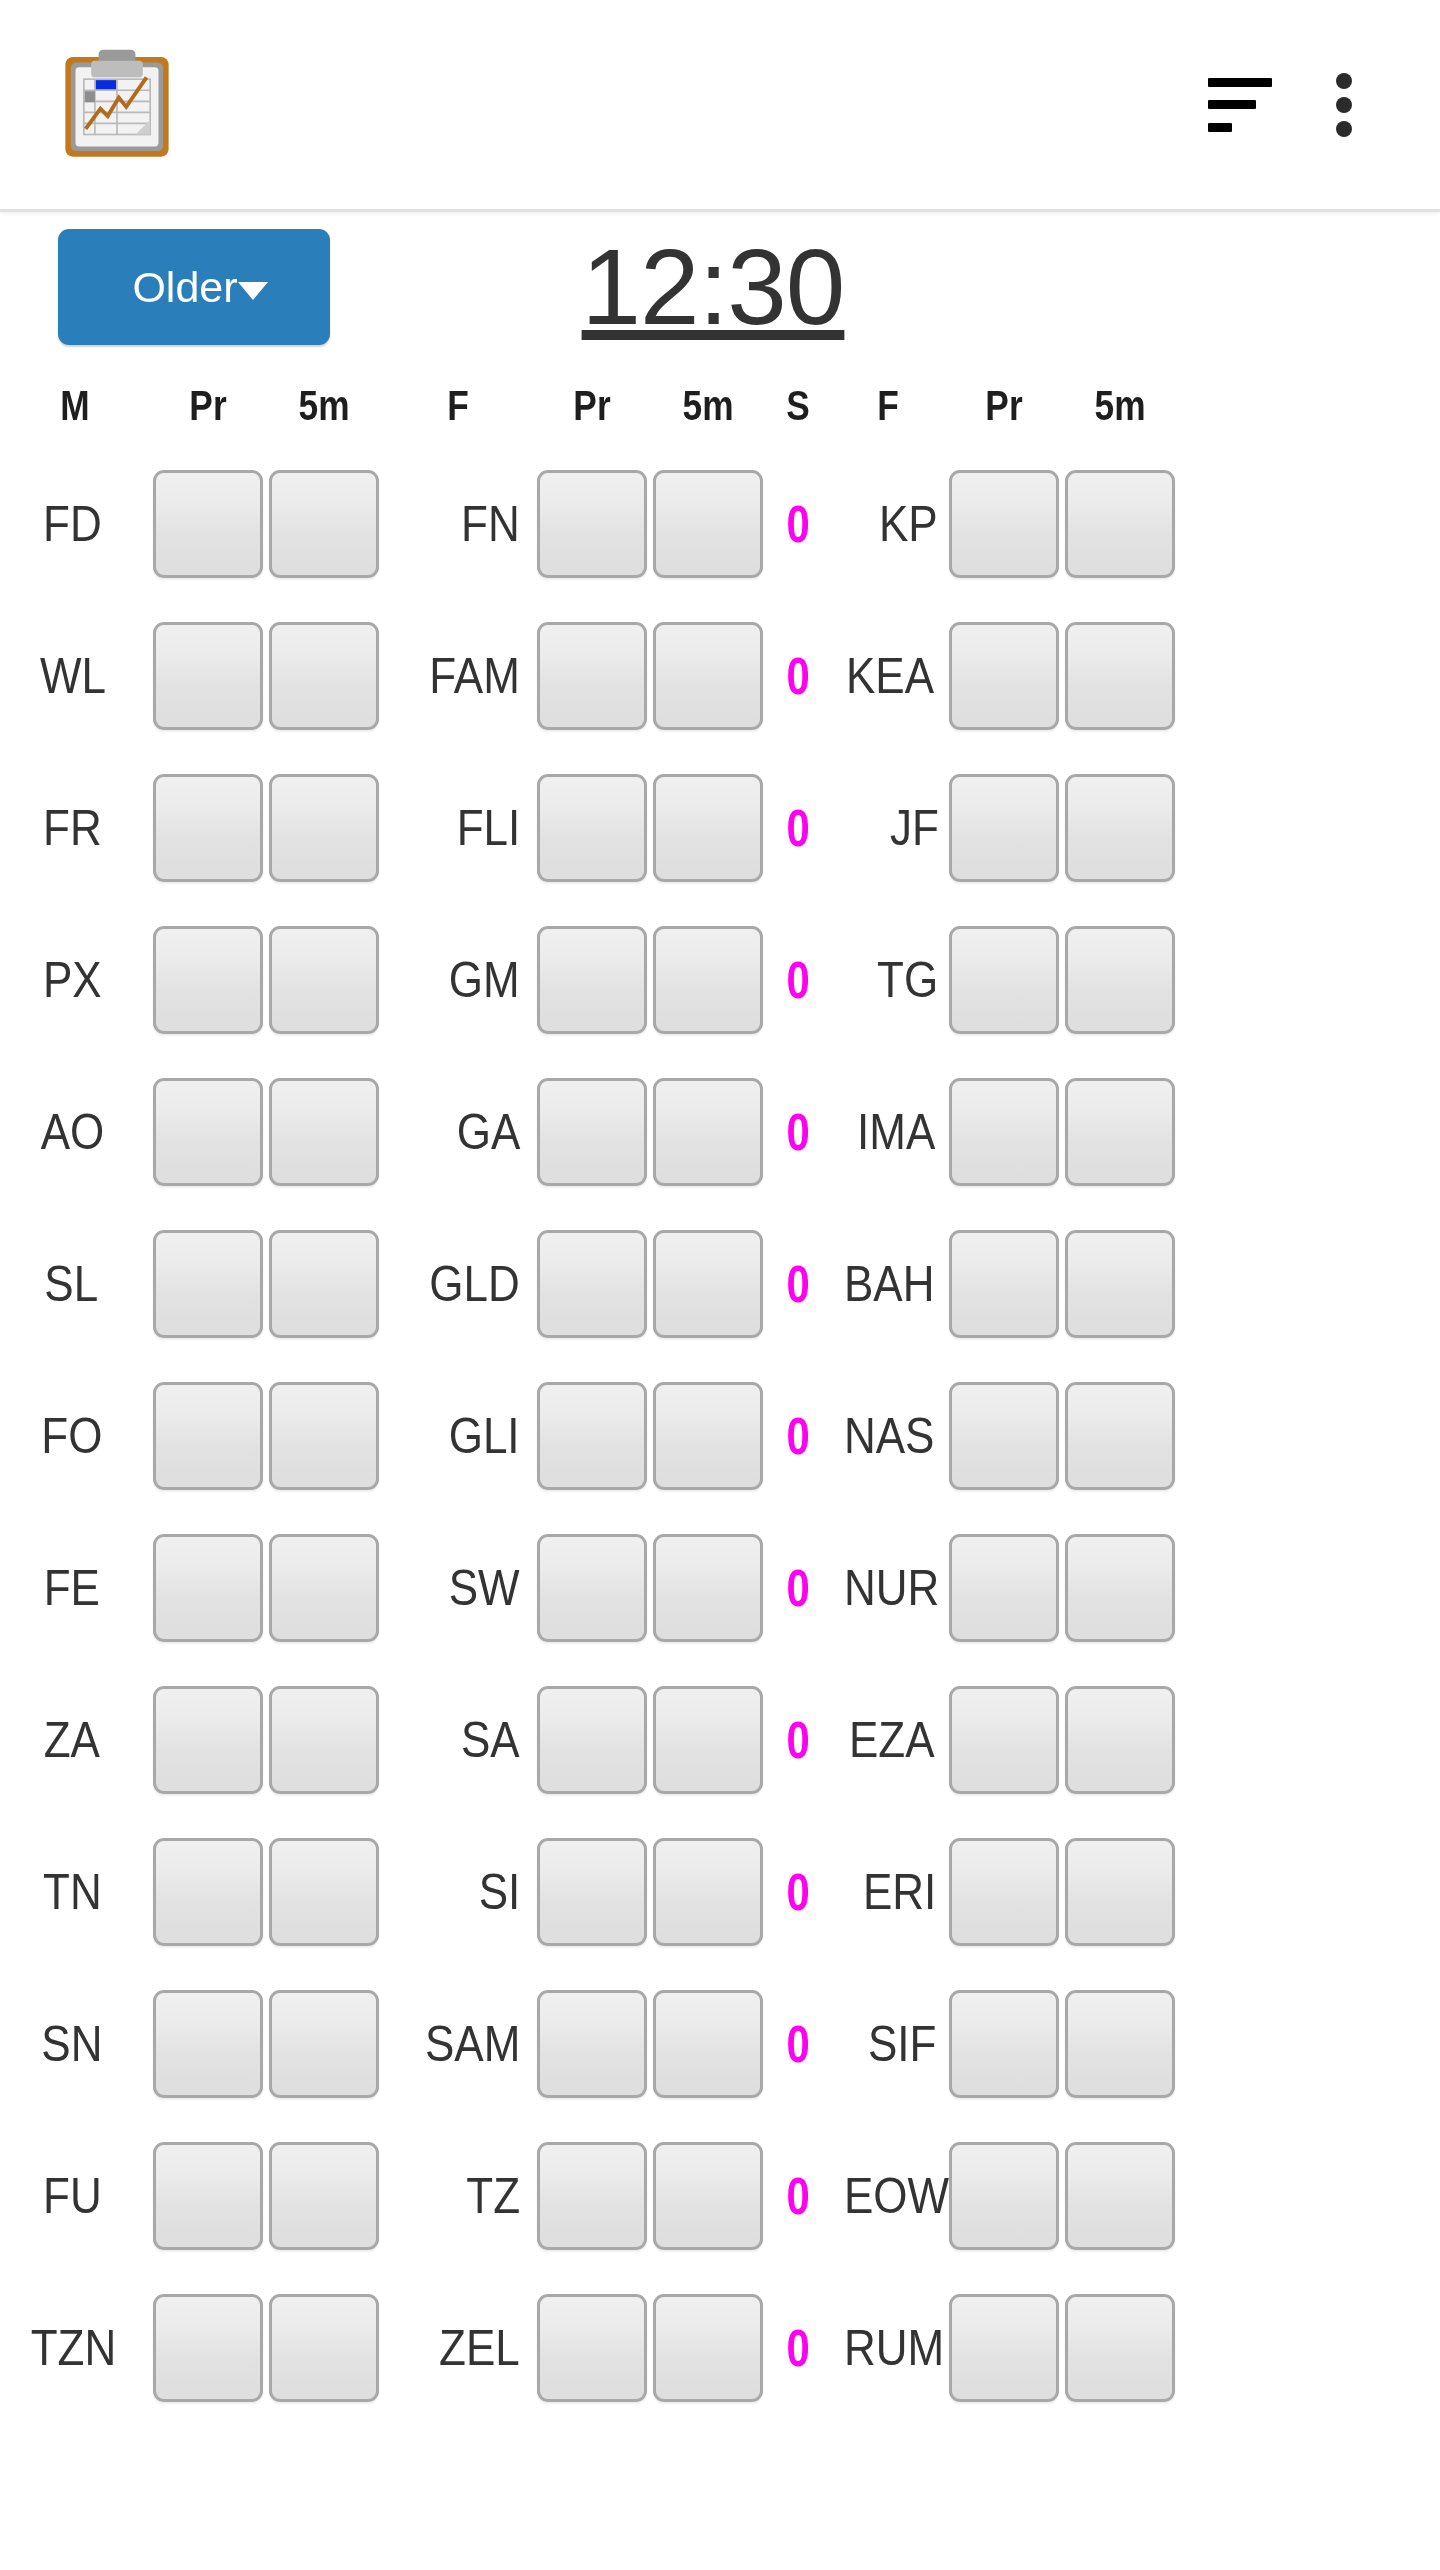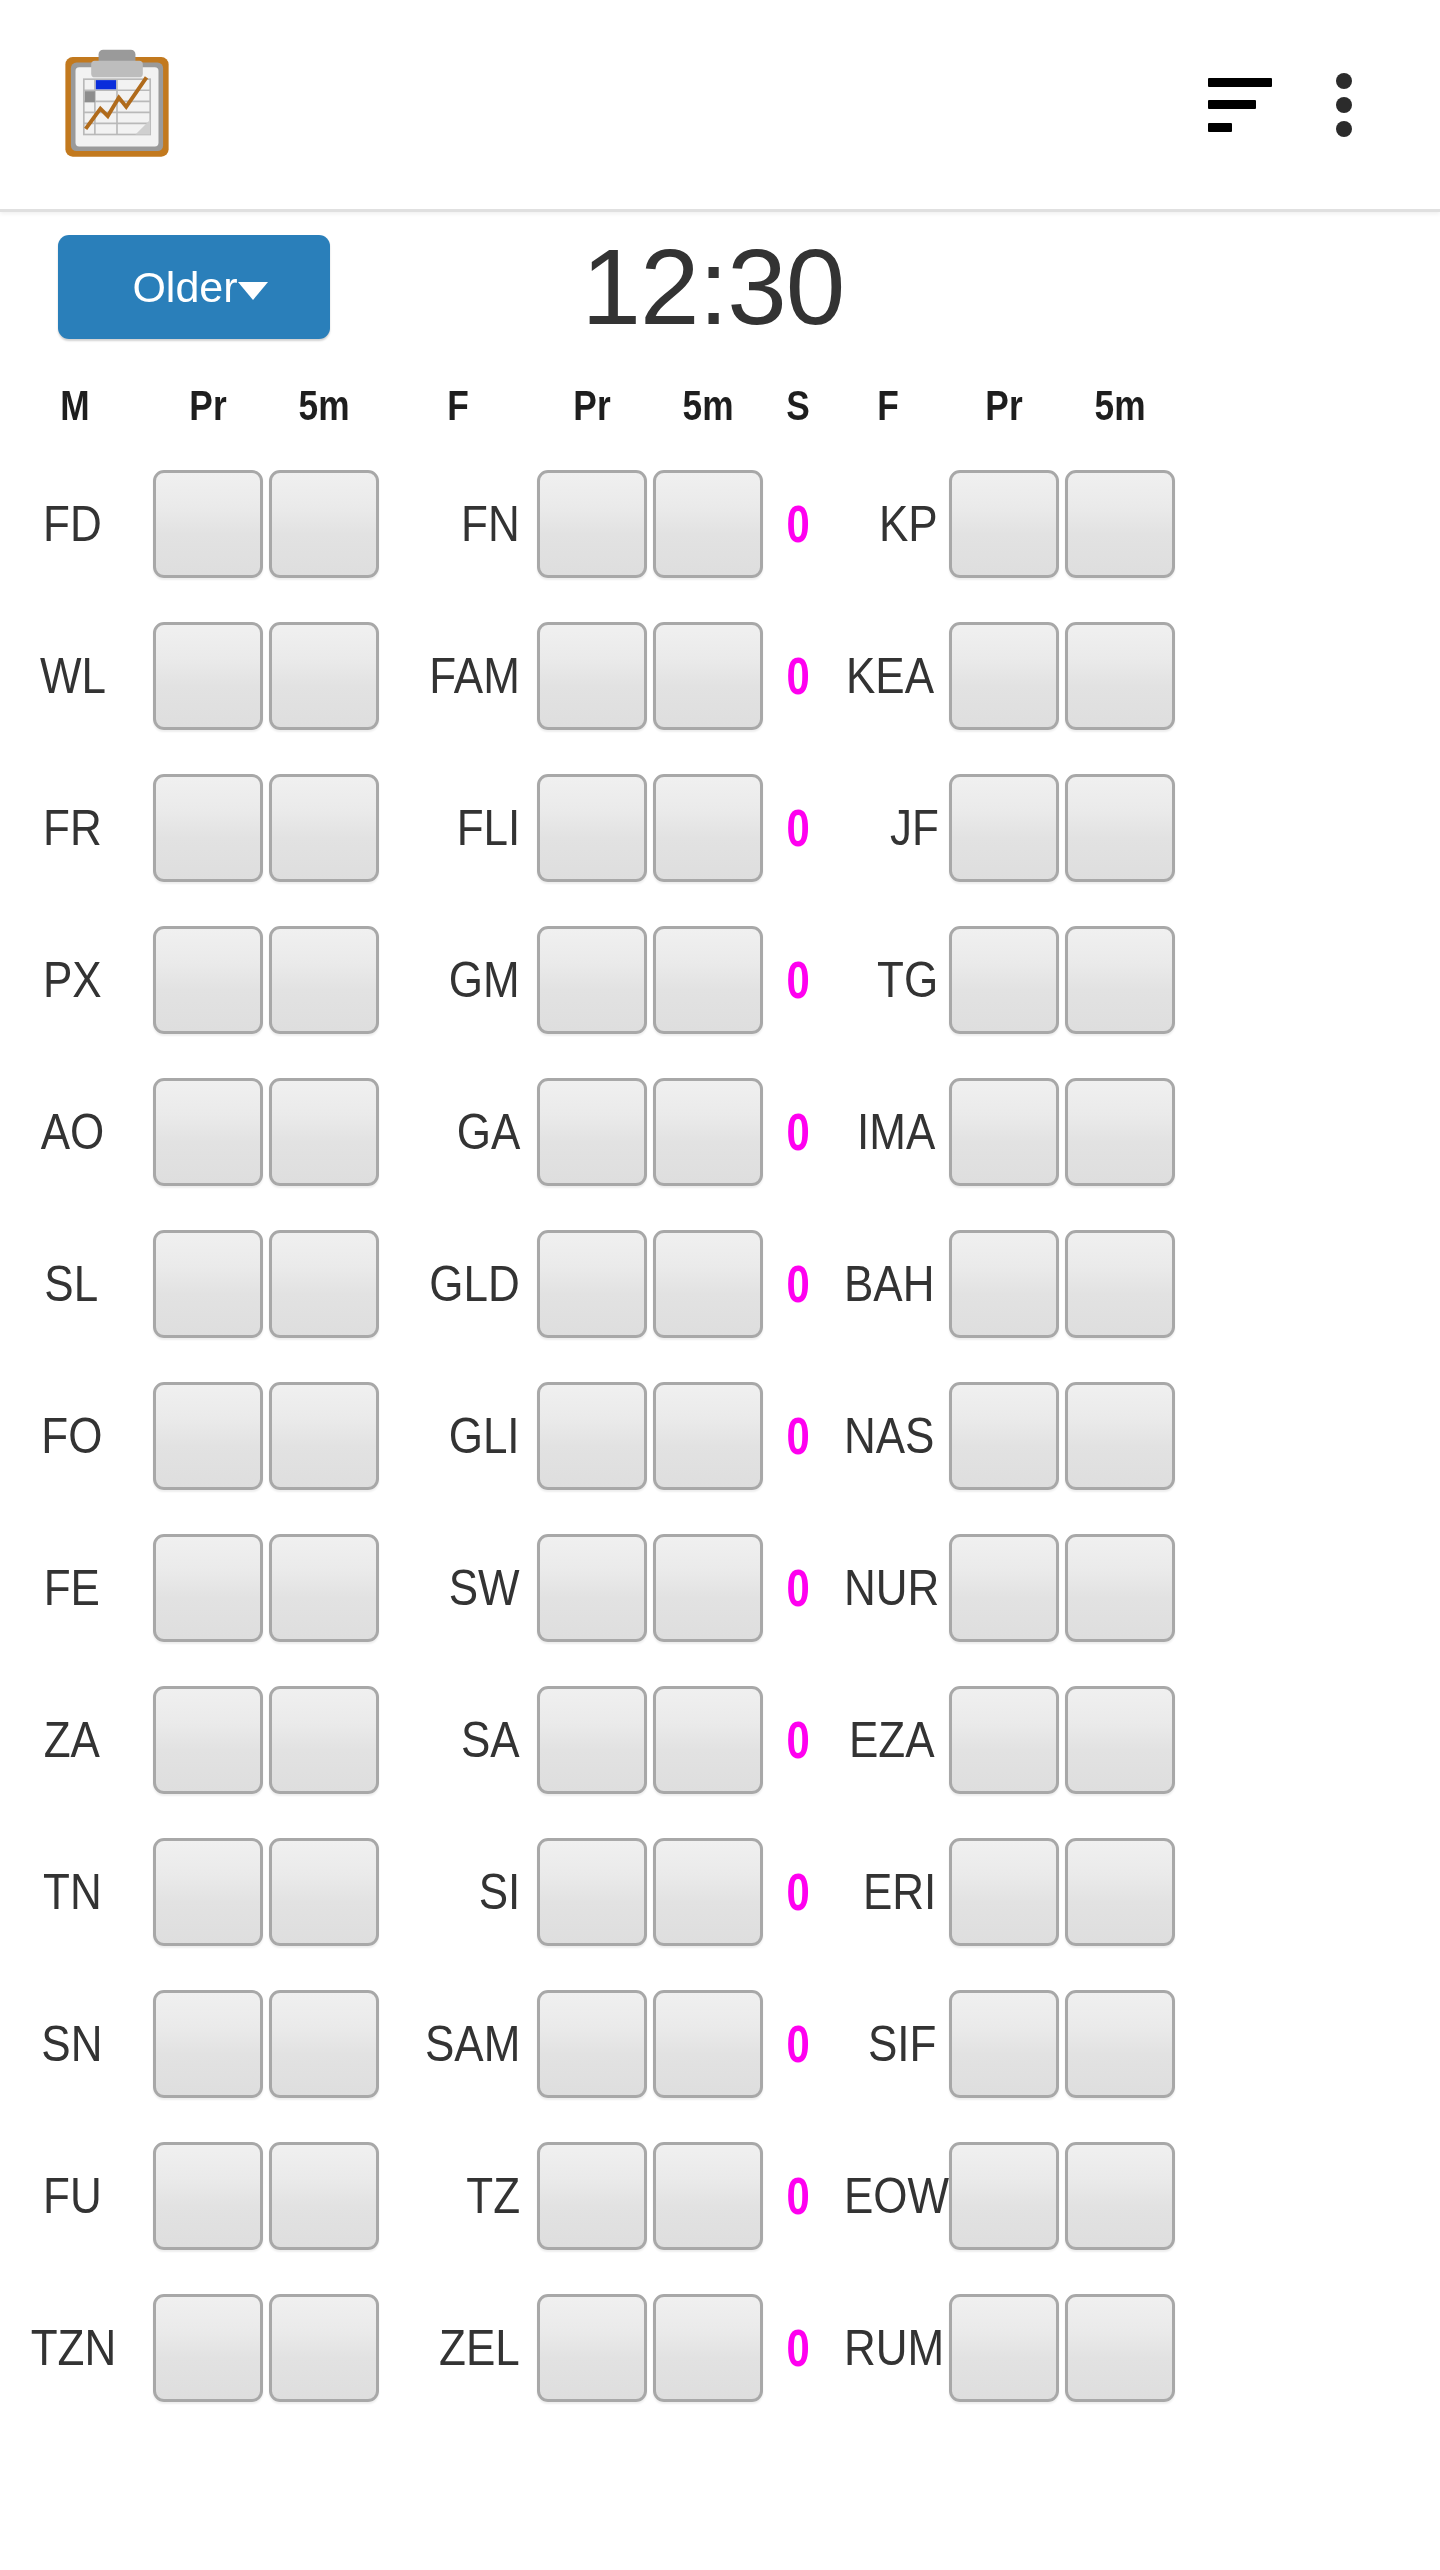--- a/index.html
+++ b/index.html
@@ -72,21 +72,21 @@
     font-size: 43px;
     line-height: 1;
     cursor: pointer;
     box-shadow: 0 2px 2px rgba(0,0,0,0.18);
     display: inline-flex;
     align-items: center;
     justify-content: center;
   }
   .btn-older {
     width: 272px;
-    height: 104px;
+    height: 116px;
     padding: 0 10px 0 22px;
   }
   .btn-next {
     width: 218px;
     height: 132px;
   }
   .caret {
     width: 0; height: 0;
     border-left: 15px solid transparent;
     border-right: 15px solid transparent;
@@ -97,20 +97,21 @@
 
   .clock {
     position: absolute;
     left: 0; right: 14px;
     text-align: center;
     font-size: 107px;
     font-weight: 400;
     color: #333333;
     letter-spacing: -1px;
     pointer-events: none;
+    text-decoration: underline;
   }
 
   
   .grid {
     position: relative;
     padding-left: 0;
     overflow: hidden;
     height: calc(2570px - 212px - 150px);
   }
 

